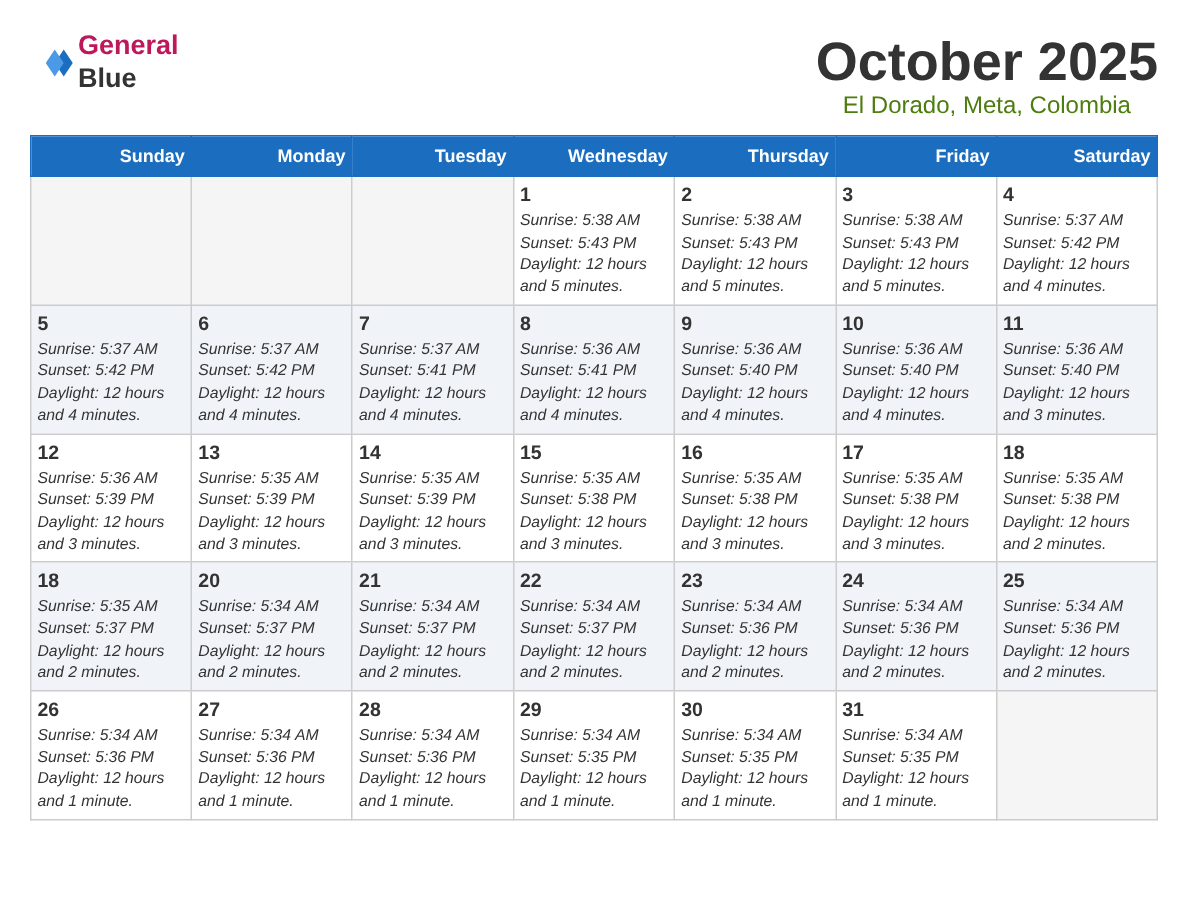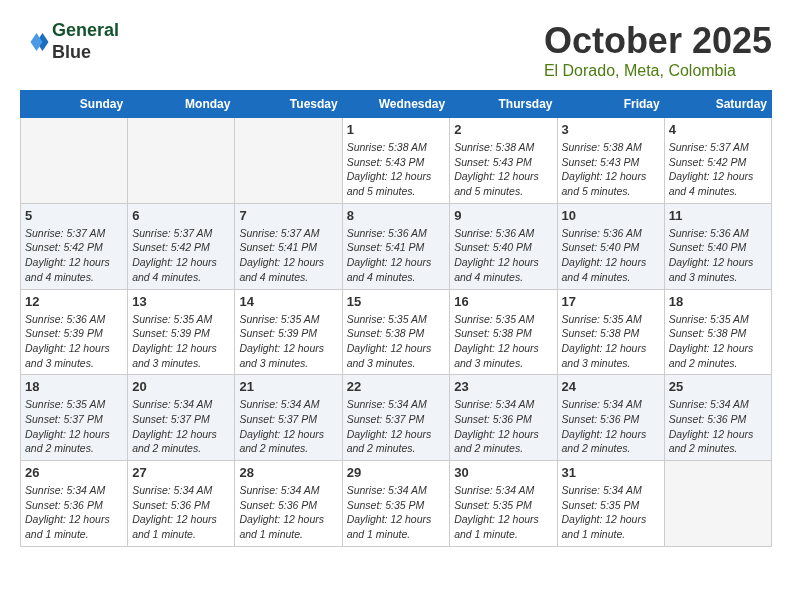--- a/index.html
+++ b/index.html
@@ -20,29 +20,29 @@
       display: flex;
       align-items: center;
     }
     .logo-text {
       font-size: 18px;
       font-weight: bold;
       color: #333;
       line-height: 1.2;
     }
     .logo-text span {
-      color: #14532d;
+      color: #be185d;
     }
     .logo-icon {
       width: 30px;
       height: 30px;
       margin-right: 2px;
     }
     .title-block {
-      text-align: left;
+      text-align: center;
     }
     .month-title {
       font-size: 36px;
       font-weight: bold;
       color: #333;
     }
     .subtitle {
       font-size: 16px;
       color: #4d7c0f;
     }

